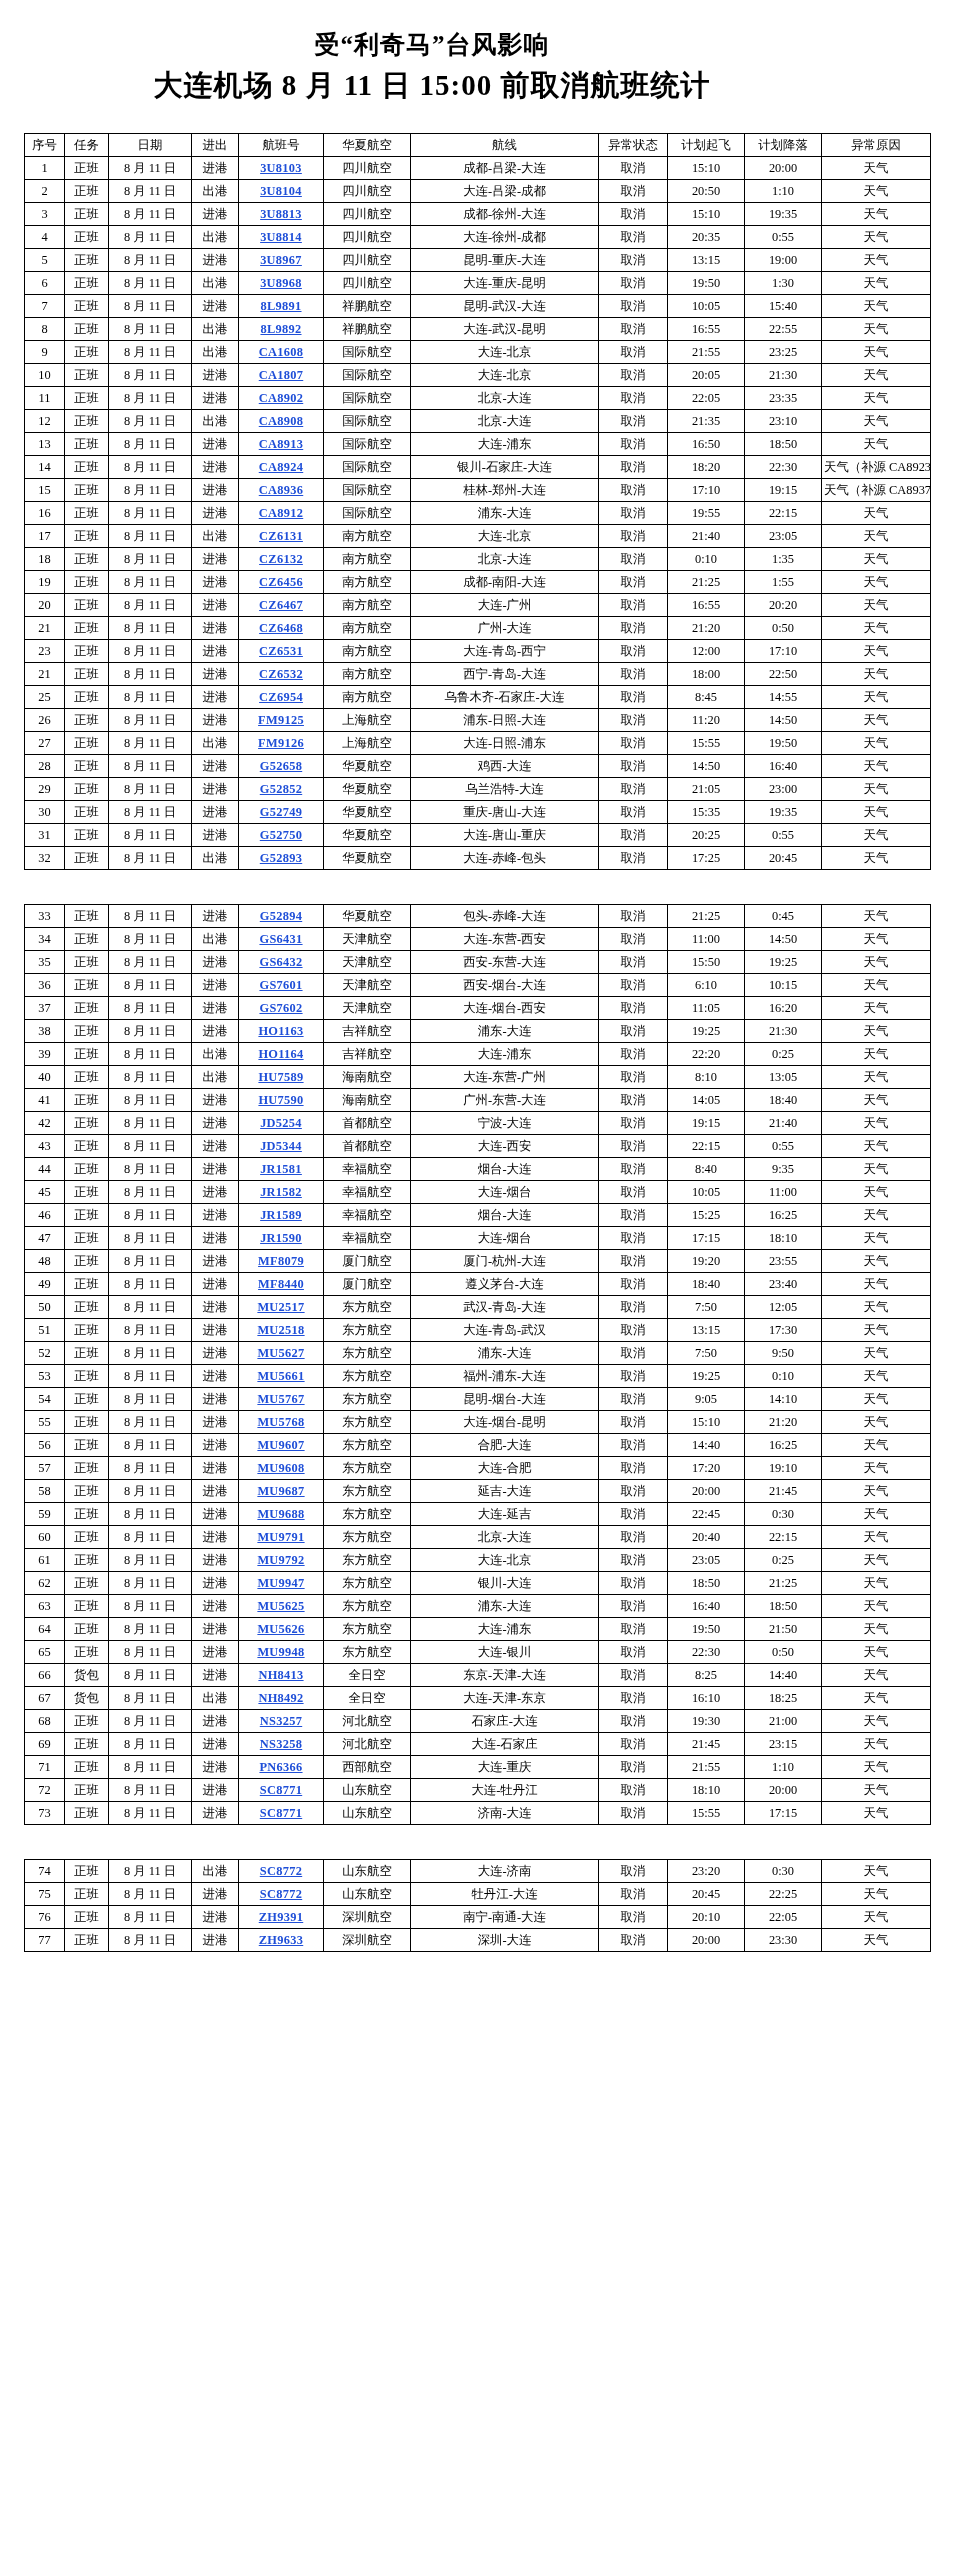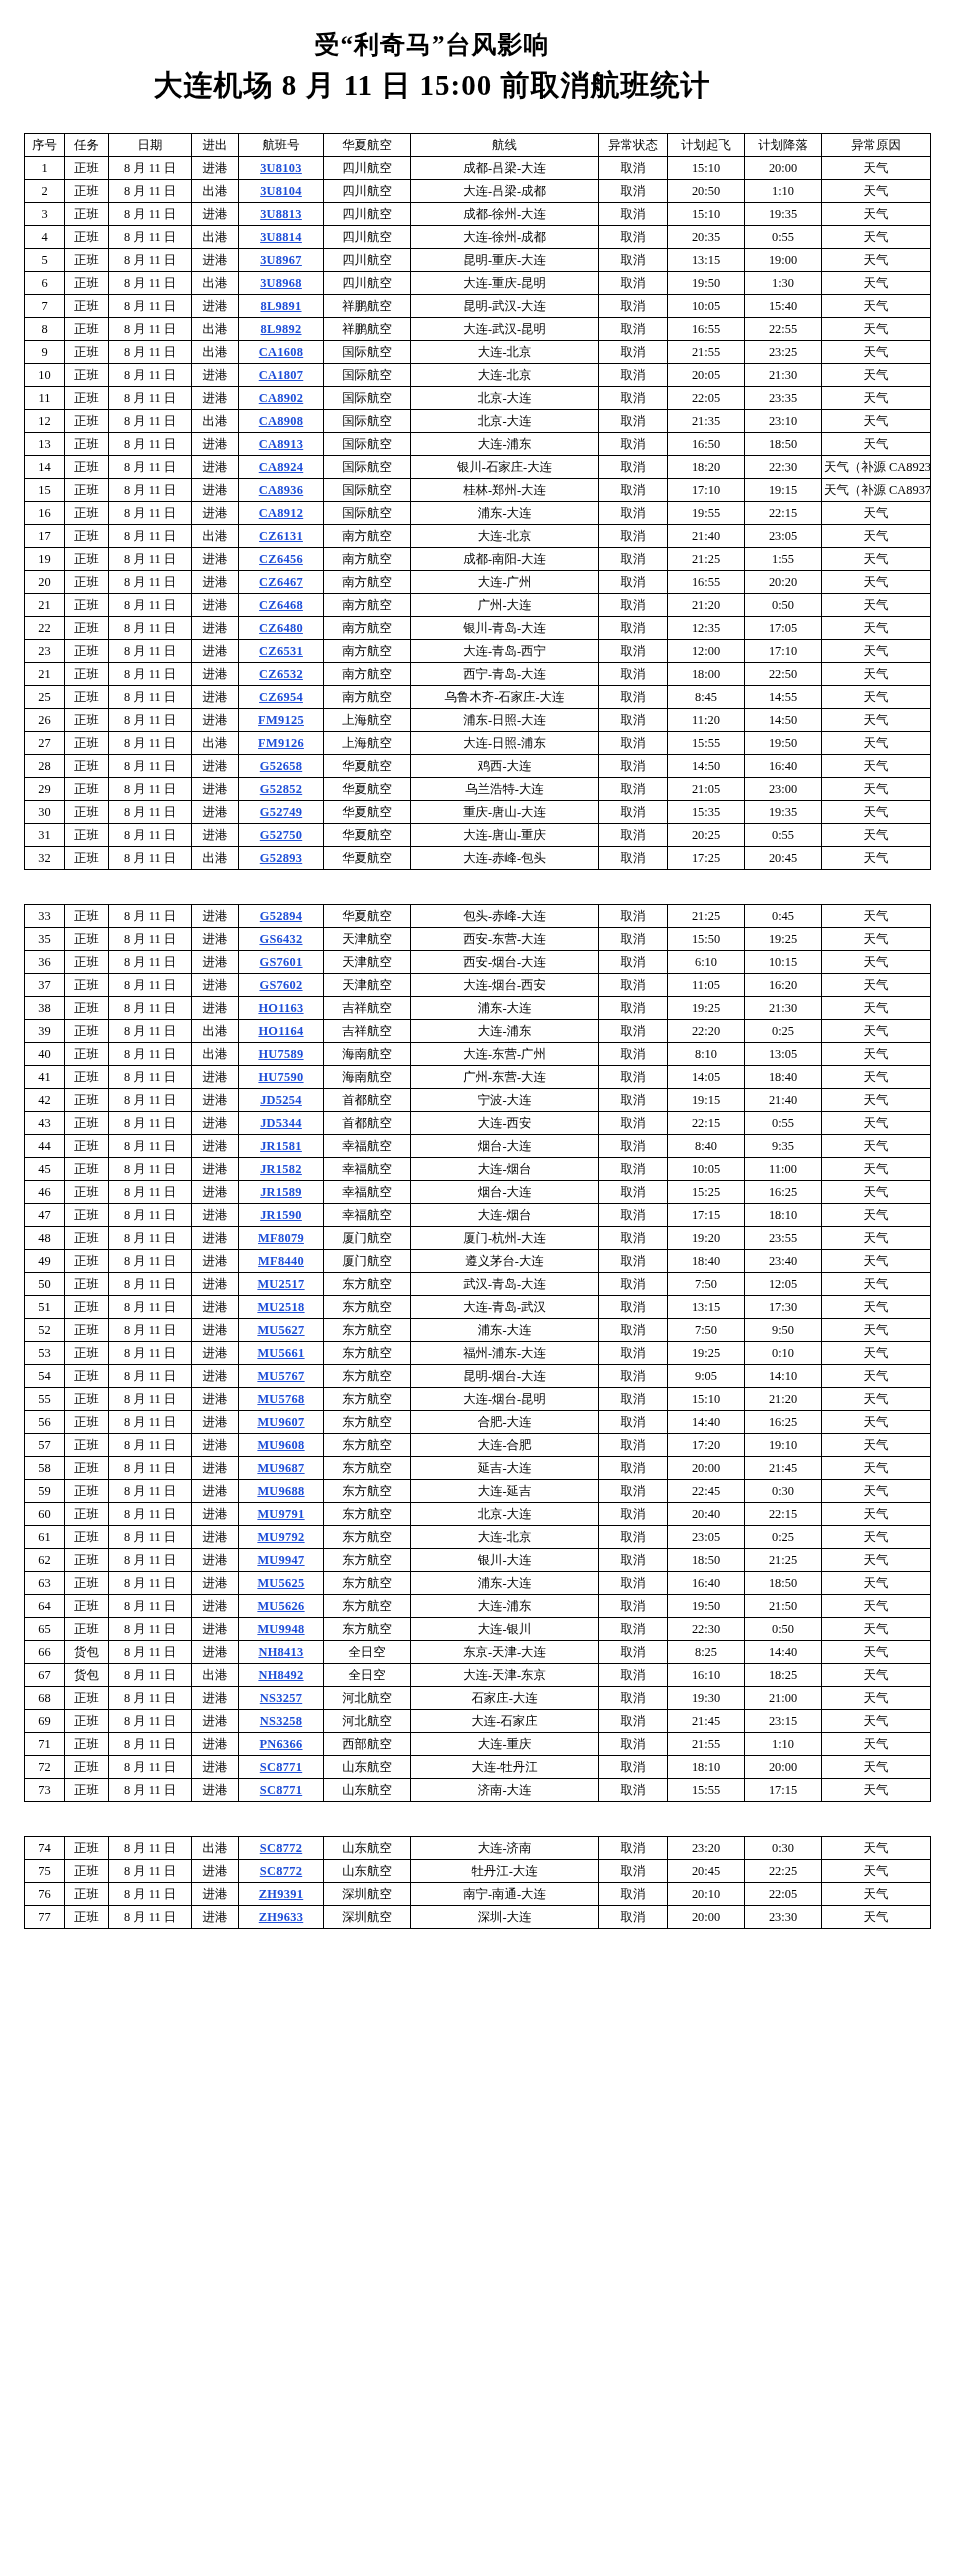--- a/index.html
+++ b/index.html
@@ -330,20 +330,33 @@
               <td>出港</td>
               <td><span class="flightno">CZ6131</span></td>
               <td>南方航空</td>
               <td>大连-北京</td>
               <td>取消</td>
               <td>21:40</td>
               <td>23:05</td>
               <td>天气</td>
             </tr>
             <tr>
+              <td>18</td>
+              <td>正班</td>
+              <td>8 月 11 日</td>
+              <td>进港</td>
+              <td><span class="flightno">CZ6132</span></td>
+              <td>南方航空</td>
+              <td>北京-大连</td>
+              <td>取消</td>
+              <td>0:10</td>
+              <td>1:35</td>
+              <td>天气</td>
+            </tr>
+            <tr>
               <td>19</td>
               <td>正班</td>
               <td>8 月 11 日</td>
               <td>进港</td>
               <td><span class="flightno">CZ6456</span></td>
               <td>南方航空</td>
               <td>成都-南阳-大连</td>
               <td>取消</td>
               <td>21:25</td>
               <td>1:55</td>
@@ -366,33 +379,20 @@
               <td>21</td>
               <td>正班</td>
               <td>8 月 11 日</td>
               <td>进港</td>
               <td><span class="flightno">CZ6468</span></td>
               <td>南方航空</td>
               <td>广州-大连</td>
               <td>取消</td>
               <td>21:20</td>
               <td>0:50</td>
-              <td>天气</td>
-            </tr>
-            <tr>
-              <td>22</td>
-              <td>正班</td>
-              <td>8 月 11 日</td>
-              <td>进港</td>
-              <td><span class="flightno">CZ6480</span></td>
-              <td>南方航空</td>
-              <td>银川-青岛-大连</td>
-              <td>取消</td>
-              <td>12:35</td>
-              <td>17:05</td>
               <td>天气</td>
             </tr>
             <tr>
               <td>23</td>
               <td>正班</td>
               <td>8 月 11 日</td>
               <td>进港</td>
               <td><span class="flightno">CZ6531</span></td>
               <td>南方航空</td>
               <td>大连-青岛-西宁</td>
@@ -545,20 +545,33 @@
               <td>进港</td>
               <td><span class="flightno">G52894</span></td>
               <td>华夏航空</td>
               <td>包头-赤峰-大连</td>
               <td>取消</td>
               <td>21:25</td>
               <td>0:45</td>
               <td>天气</td>
             </tr>
             <tr>
+              <td>34</td>
+              <td>正班</td>
+              <td>8 月 11 日</td>
+              <td>出港</td>
+              <td><span class="flightno">GS6431</span></td>
+              <td>天津航空</td>
+              <td>大连-东营-西安</td>
+              <td>取消</td>
+              <td>11:00</td>
+              <td>14:50</td>
+              <td>天气</td>
+            </tr>
+            <tr>
               <td>35</td>
               <td>正班</td>
               <td>8 月 11 日</td>
               <td>进港</td>
               <td><span class="flightno">GS6432</span></td>
               <td>天津航空</td>
               <td>西安-东营-大连</td>
               <td>取消</td>
               <td>15:50</td>
               <td>19:25</td>

